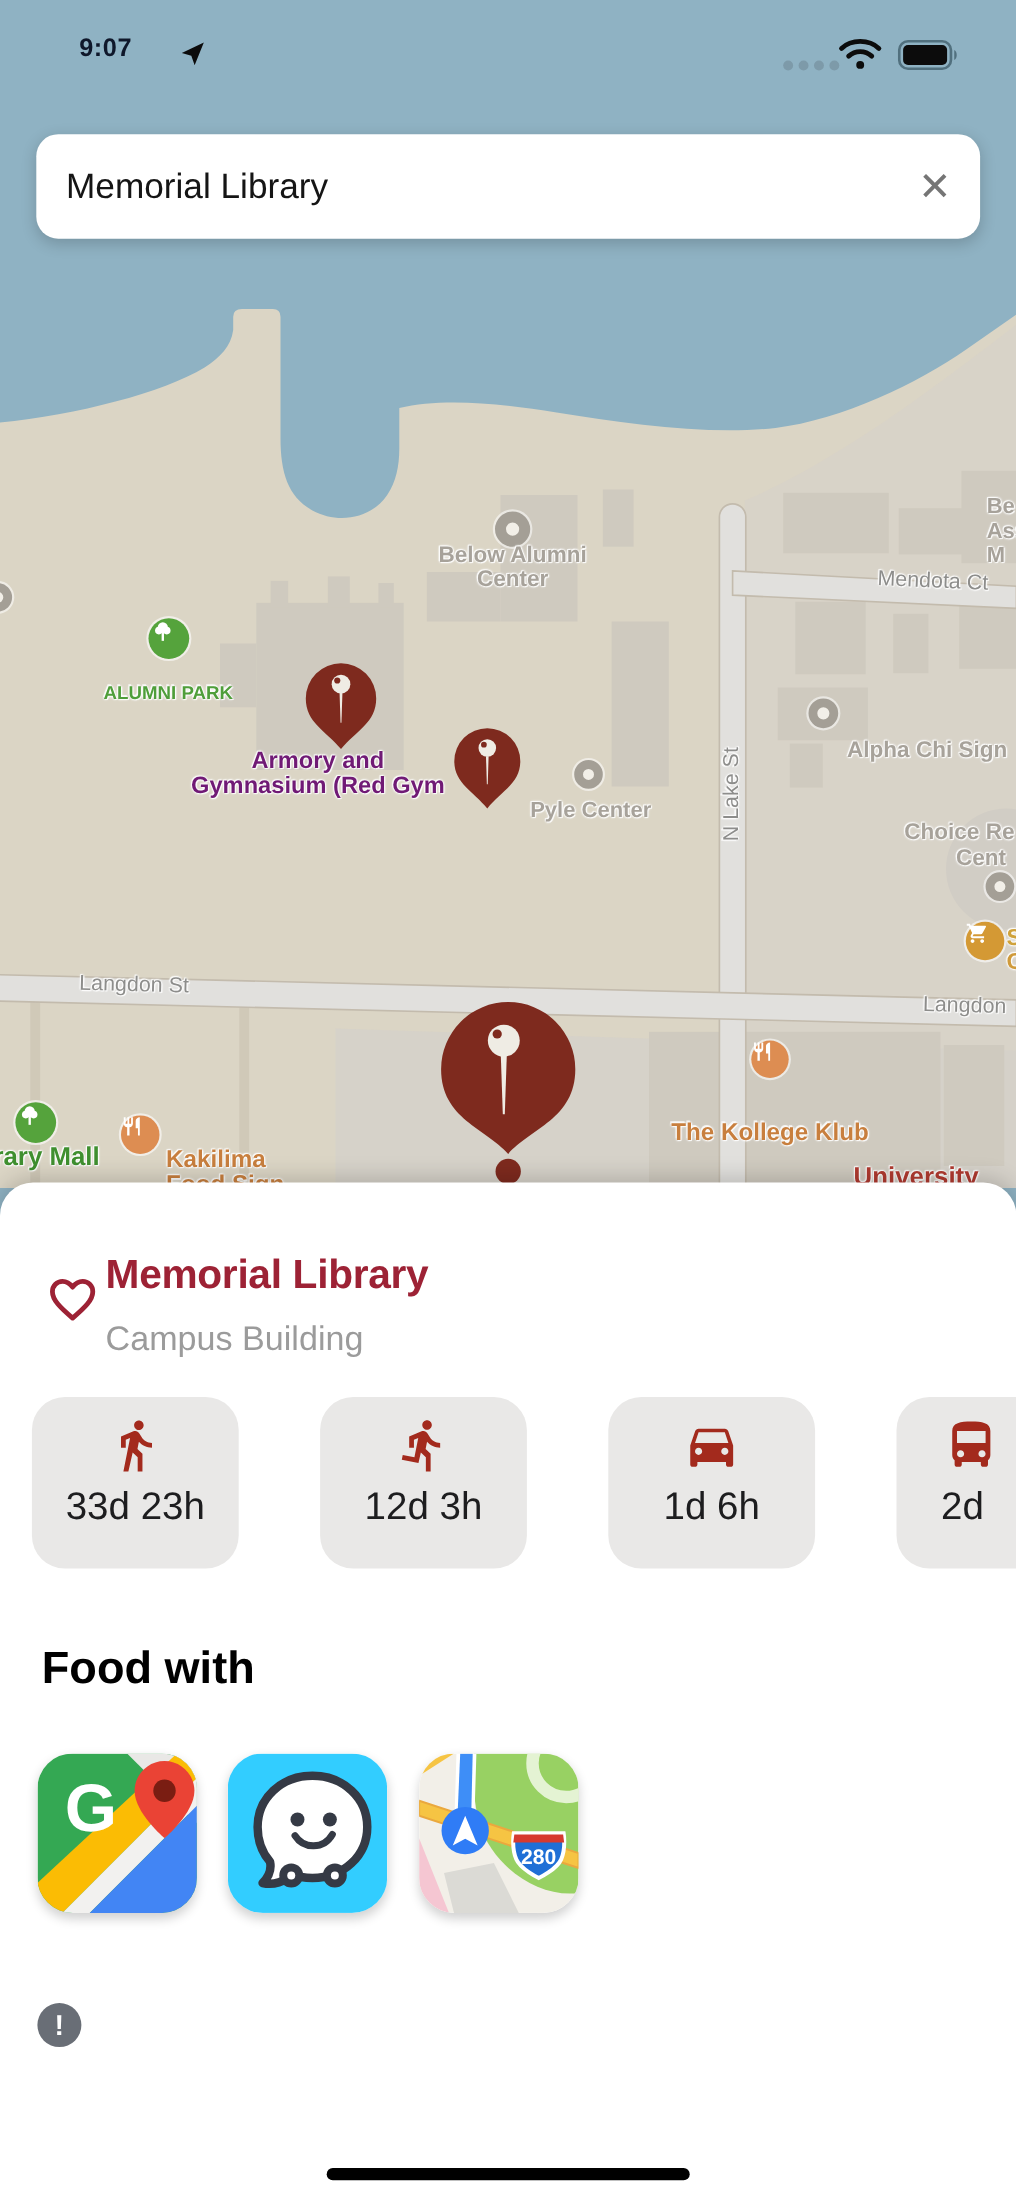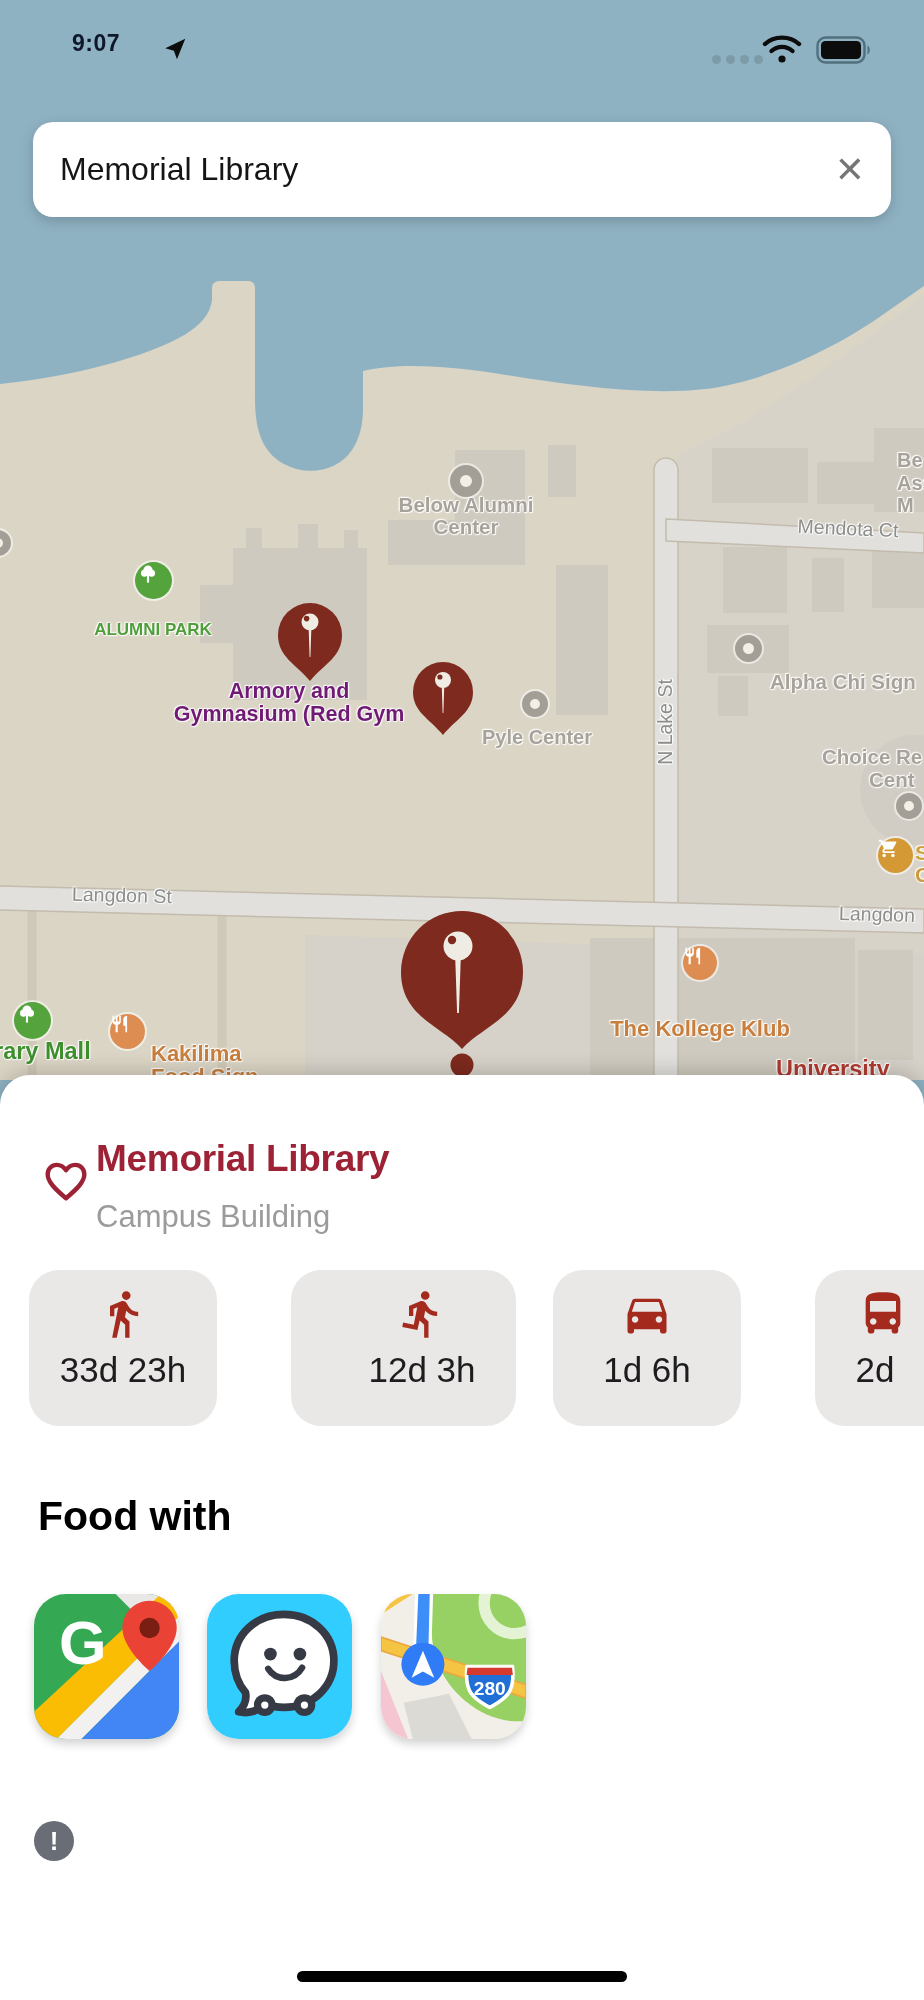--- a/index.html
+++ b/index.html
@@ -268,21 +268,21 @@
     <div class="sheet-title">Memorial Library</div>
     <div class="sheet-sub">Campus Building</div>
 
     <div class="chips">
       <div class="chip" style="left:29px;">
         <svg viewBox="0 0 24 24" fill="#a32a1d">
             <path d="M13.5 5.5c1.1 0 2-.9 2-2s-.9-2-2-2-2 .9-2 2 .9 2 2 2zM9.8 8.9 7 23h2.1l1.8-8 2.1 2v6h2v-7.5l-2.1-2 .6-3C14.8 12 16.8 13 19 13v-2c-1.9 0-3.5-1-4.3-2.4l-1-1.6c-.4-.6-1-1-1.7-1-.3 0-.5.1-.8.1L6 8.3V13h2V9.6l1.8-.7"></path>
           </svg>
         <div class="chip-label">33d 23h</div>
       </div>
-      <div class="chip" style="left:291px;padding-left:37px;">
+      <div class="chip" style="left:291px;">
         <svg viewBox="0 0 24 24" fill="#a32a1d">
             <path d="M13.49 5.48c1.1 0 2-.9 2-2s-.9-2-2-2-2 .9-2 2 .9 2 2 2zm-3.6 13.9 1-4.4 2.1 2v6h2v-7.5l-2.1-2 .6-3c1.3 1.5 3.3 2.5 5.5 2.5v-2c-1.9 0-3.5-1-4.3-2.4l-1-1.6c-.4-.6-1-1-1.7-1-.3 0-.5.1-.8.1l-5.2 2.2v4.7h2v-3.4l1.8-.7-1.6 8.1-4.9-1-.4 2 7 1.4z"></path>
           </svg>
         <div class="chip-label">12d 3h</div>
       </div>
       <div class="chip" style="left:553px;">
         <svg viewBox="0 0 24 24" fill="#a32a1d">
             <path d="M18.92 6.01C18.72 5.42 18.16 5 17.5 5h-11c-.66 0-1.21.42-1.42 1.01L3 12v8c0 .55.45 1 1 1h1c.55 0 1-.45 1-1v-1h12v1c0 .55.45 1 1 1h1c.55 0 1-.45 1-1v-8l-2.08-5.99zM6.5 16c-.83 0-1.5-.67-1.5-1.5S5.67 13 6.5 13s1.5.67 1.5 1.5S7.33 16 6.5 16zm11 0c-.83 0-1.5-.67-1.5-1.5s.67-1.5 1.5-1.5 1.5.67 1.5 1.5-.67 1.5-1.5 1.5zM5 11l1.5-4.5h11L19 11H5z"></path>
           </svg>
         <div class="chip-label">1d 6h</div>

